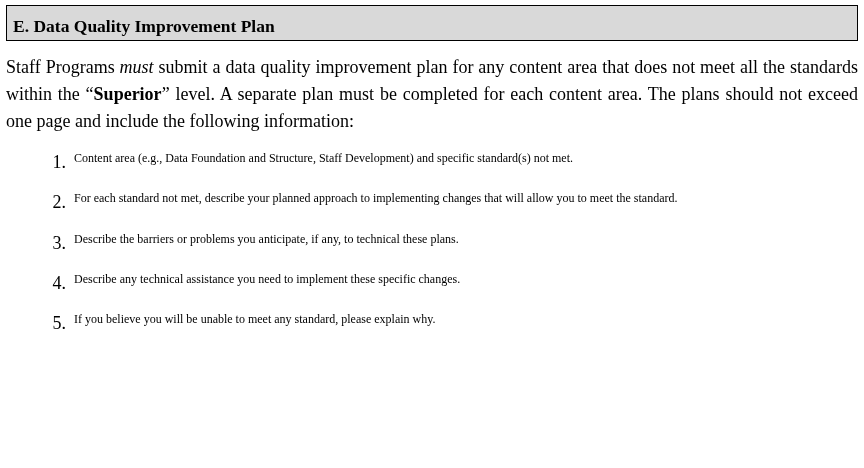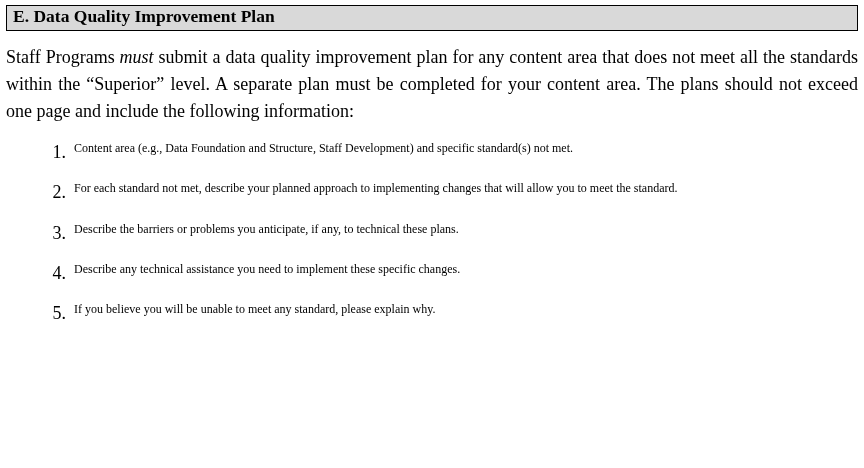--- a/index.html
+++ b/index.html
@@ -18,37 +18,37 @@
     position: relative;
     width: 864px;
     height: 468px;
     box-sizing: border-box;
   }
   .section-header {
     box-sizing: border-box;
     margin: 5px 6px 0 6px;
     background: #d9d9d9;
     border: 1px solid #000000;
-    padding: 0 6px 4px 6px;
+    padding: 10px 6px 4px 6px;
     font-weight: bold;
     font-size: 17.5px;
     line-height: 1.15;
   }
   .intro {
     margin: 13px 6px 0 6px;
     font-size: 18px;
     line-height: 1.5;
     text-align: justify;
     text-justify: inter-word;
   }
   .intro .it {
     font-style: italic;
   }
   .intro .bd {
-    font-weight: normal;
+    font-weight: bold;
   }
   ol.items {
     margin: 14px 6px 0 6px;
     padding: 0 0 0 38px;
     list-style: none;
     counter-reset: itemnum;
   }
   ol.items > li {
     position: relative;
     counter-increment: itemnum;
@@ -72,21 +72,21 @@
     margin-bottom: 8px;
   }
 </style>
 </head>
 <body>
 
 <div class="page">
 
   <div class="section-header">E.  Data Quality Improvement Plan</div>
 
-  <p class="intro"><span>Staff Programs </span><span class="it">must</span><span> submit a data quality improvement plan for any content area that does not meet all the standards within the “</span><span class="bd">Superior</span><span>” level.  A separate plan must be completed for your content area.  The plans should not exceed one page and include the following information:</span></p>
+  <p class="intro"><span>Staff Programs </span><span class="it">must</span><span> submit a data quality improvement plan for any content area that does not meet all the standards within the “</span><span class="bd">Superior</span><span>” level.  A separate plan must be completed for each content area.  The plans should not exceed one page and include the following information:</span></p>
 
   <ol class="items">
     <li>Content area (e.g., Data Foundation and Structure, Staff Development) and specific standard(s) not met.</li>
     <li>For each standard not met, describe your planned approach to implementing changes that will allow you to meet the standard.</li>
     <li>Describe the barriers or problems you anticipate, if any, to technical these plans.</li>
     <li>Describe any technical assistance you need to implement these specific changes.</li>
     <li>If you believe you will be unable to meet any standard, please explain why.</li>
   </ol>
 
 </div>

